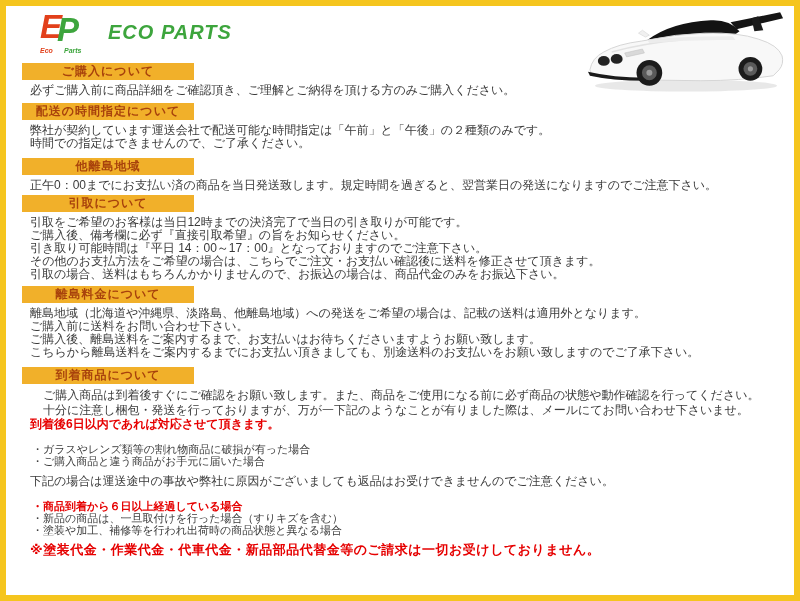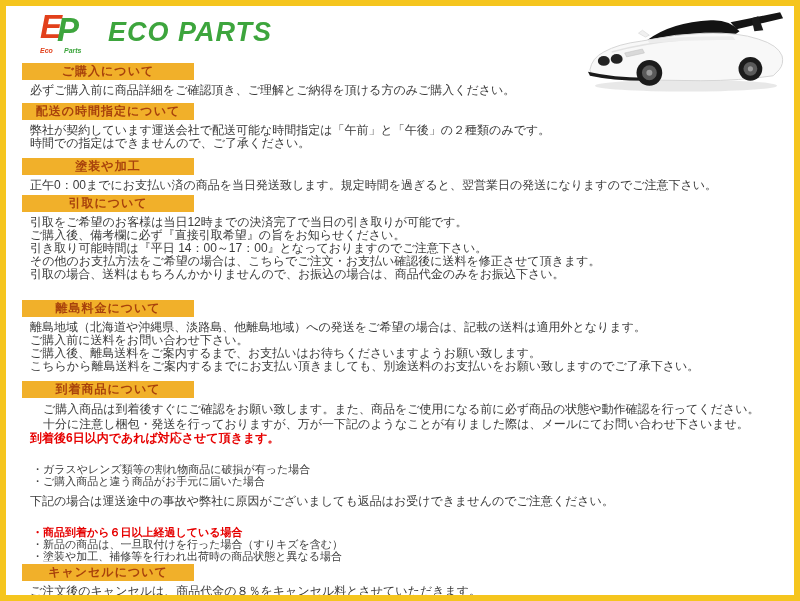--- a/index.html
+++ b/index.html
@@ -16,49 +16,49 @@
   .top{position:relative;height:57px;}
   .logo{position:absolute;left:34px;top:2px;display:flex;align-items:center;gap:12px;}
   .logo-mark{position:relative;width:56px;height:48px;font-style:italic;font-weight:bold;line-height:1;}
   .mark-e{position:absolute;left:0;top:2px;font-size:33px;font-weight:900;color:var(--logo-orange,#E2401B);}
   .mark-p{position:absolute;left:17px;top:5px;font-size:33px;font-weight:900;color:var(--logo-green,#3DA53D);}
   .mark-sub{position:absolute;font-size:7px;font-weight:bold;font-style:italic;}
   .mark-sub.eco{left:0;bottom:2px;color:var(--logo-orange,#E2401B);}
   .mark-sub.parts{left:24px;bottom:2px;color:var(--logo-green,#3DA53D);}
   .logo-text{
     color:var(--logo-green,#3DA53D);
-    font-size:27px;font-weight:900;font-style:italic;letter-spacing:1px;
+    font-size:20px;font-weight:900;font-style:italic;letter-spacing:1px;
     white-space:nowrap;
   }
   .hero{position:absolute;right:2px;top:0;width:208px;height:88px;}
   .hero svg{display:block;width:100%;height:100%;}
   
   .sec{margin-left:16px;margin-right:10px;}
   .sec-header{
     width:172px;height:17px;margin-bottom:4px;
     background:var(--section-header-bg,#F1B02A);
     color:var(--section-header-text,#A8420C);
     font-size:12px;font-weight:bold;text-align:center;line-height:17px;
     letter-spacing:1px;
   }
   .sec p{margin:0;padding-left:8px;font-size:12px;line-height:13px;}
   .sec p.wide{line-height:15px;margin-left:13px;}
   .bullet{margin:0;padding-left:10px !important;font-size:11px !important;line-height:12px !important;}
   .red{color:var(--alert-red,#E60000);}
   .promise{font-weight:bold;}
   .bullet.red{font-weight:bold;}
   .gap-top{margin-top:8px !important;}
-  .cases{margin-top:18px;}
+  .cases{margin-top:12px;}
   .disclaimer{
     margin-top:6px !important;
     color:var(--alert-red,#E60000);
     font-weight:bold;font-size:13px !important;line-height:16px !important;
     letter-spacing:.5px;
   }
-  .mb2{margin-bottom:2px;} .mb3{margin-bottom:3px;} .mb5{margin-bottom:19px;}
+  .mb2{margin-bottom:2px;} .mb3{margin-bottom:3px;} .mb5{margin-bottom:5px;}
   .mb6{margin-bottom:6px;} .mb8{margin-bottom:8px;}
 </style>
 </head>
 <body>
 
 <div class="page">
 
   <div class="top">
     <div class="logo">
       <div class="logo-mark">
@@ -111,21 +111,21 @@
   <section class="sec mb8">
     <div class="sec-header">
       <span>配送の時間指定について</span>
     </div>
     <p class="line">弊社が契約しています運送会社で配送可能な時間指定は「午前」と「午後」の２種類のみです。</p>
     <p class="line">時間での指定はできませんので、ご了承ください。</p>
   </section>
 
   <section class="sec mb3">
     <div class="sec-header">
-      <span>塗装や加工</span>
+      <span>他離島地域</span>
     </div>
     <p class="line">正午0：00までにお支払い済の商品を当日発送致します。規定時間を過ぎると、翌営業日の発送になりますのでご注意下さい。</p>
   </section>
 
   <section class="sec mb5">
     <div class="sec-header">
       <span>引取について</span>
     </div>
     <p class="line">引取をご希望のお客様は当日12時までの決済完了で当日の引き取りが可能です。</p>
     <p class="line">ご購入後、備考欄に必ず『直接引取希望』の旨をお知らせください。</p>
@@ -154,22 +154,17 @@
     <div class="cases">
       <p class="line bullet">・ガラスやレンズ類等の割れ物商品に破損が有った場合</p>
       <p class="line bullet">・ご購入商品と違う商品がお手元に届いた場合</p>
     </div>
     <p class="line gap-top">下記の場合は運送途中の事故や弊社に原因がございましても返品はお受けできませんのでご注意ください。</p>
     <div class="cases">
       <p class="line bullet red">・商品到着から６日以上経過している場合</p>
       <p class="line bullet">・新品の商品は、一旦取付けを行った場合（すりキズを含む）</p>
       <p class="line bullet">・塗装や加工、補修等を行われ出荷時の商品状態と異なる場合</p>
     </div>
+    <p class="line disclaimer">※塗装代金・作業代金・代車代金・新品部品代替金等のご請求は一切お受けしておりません。</p>
   </section>
 
-  <section class="sec">
-    <div class="sec-header">
-      <span>キャンセルについて</span>
-    </div>
-    <p class="line">ご注文後のキャンセルは、商品代金の８％をキャンセル料とさせていただきます。</p>
-  </section>
 
 </div>
 
 </body></html>

